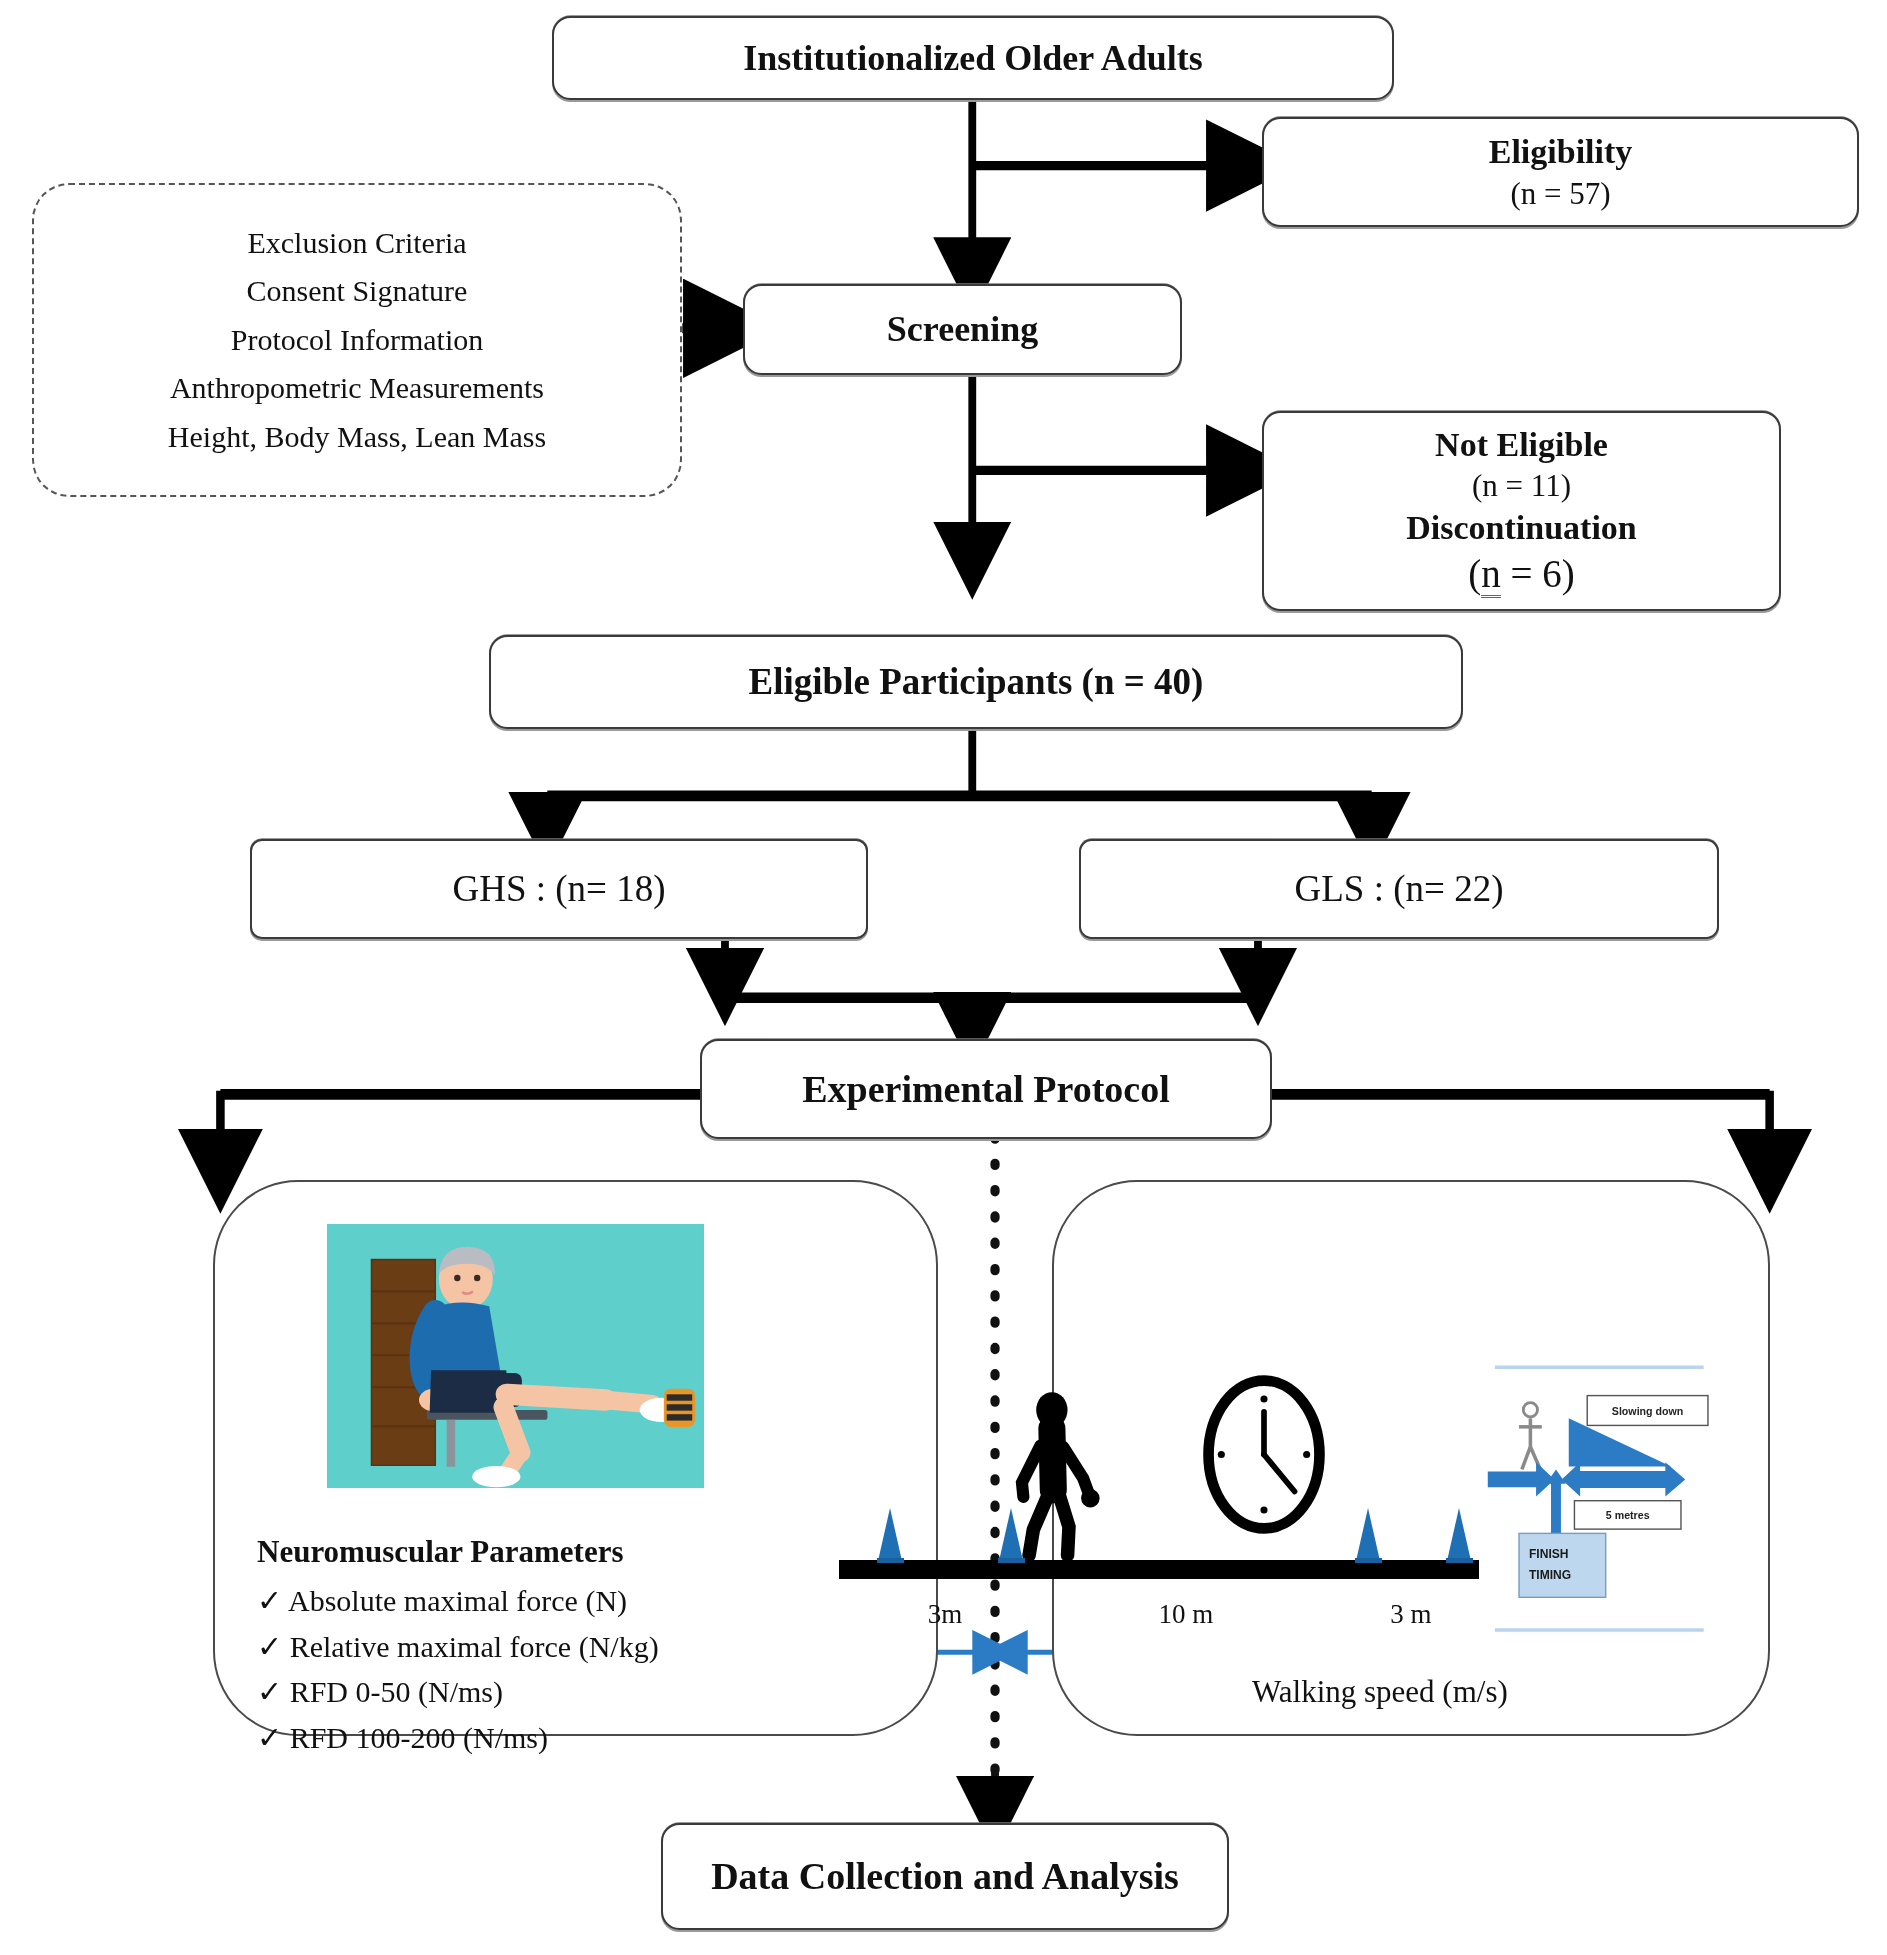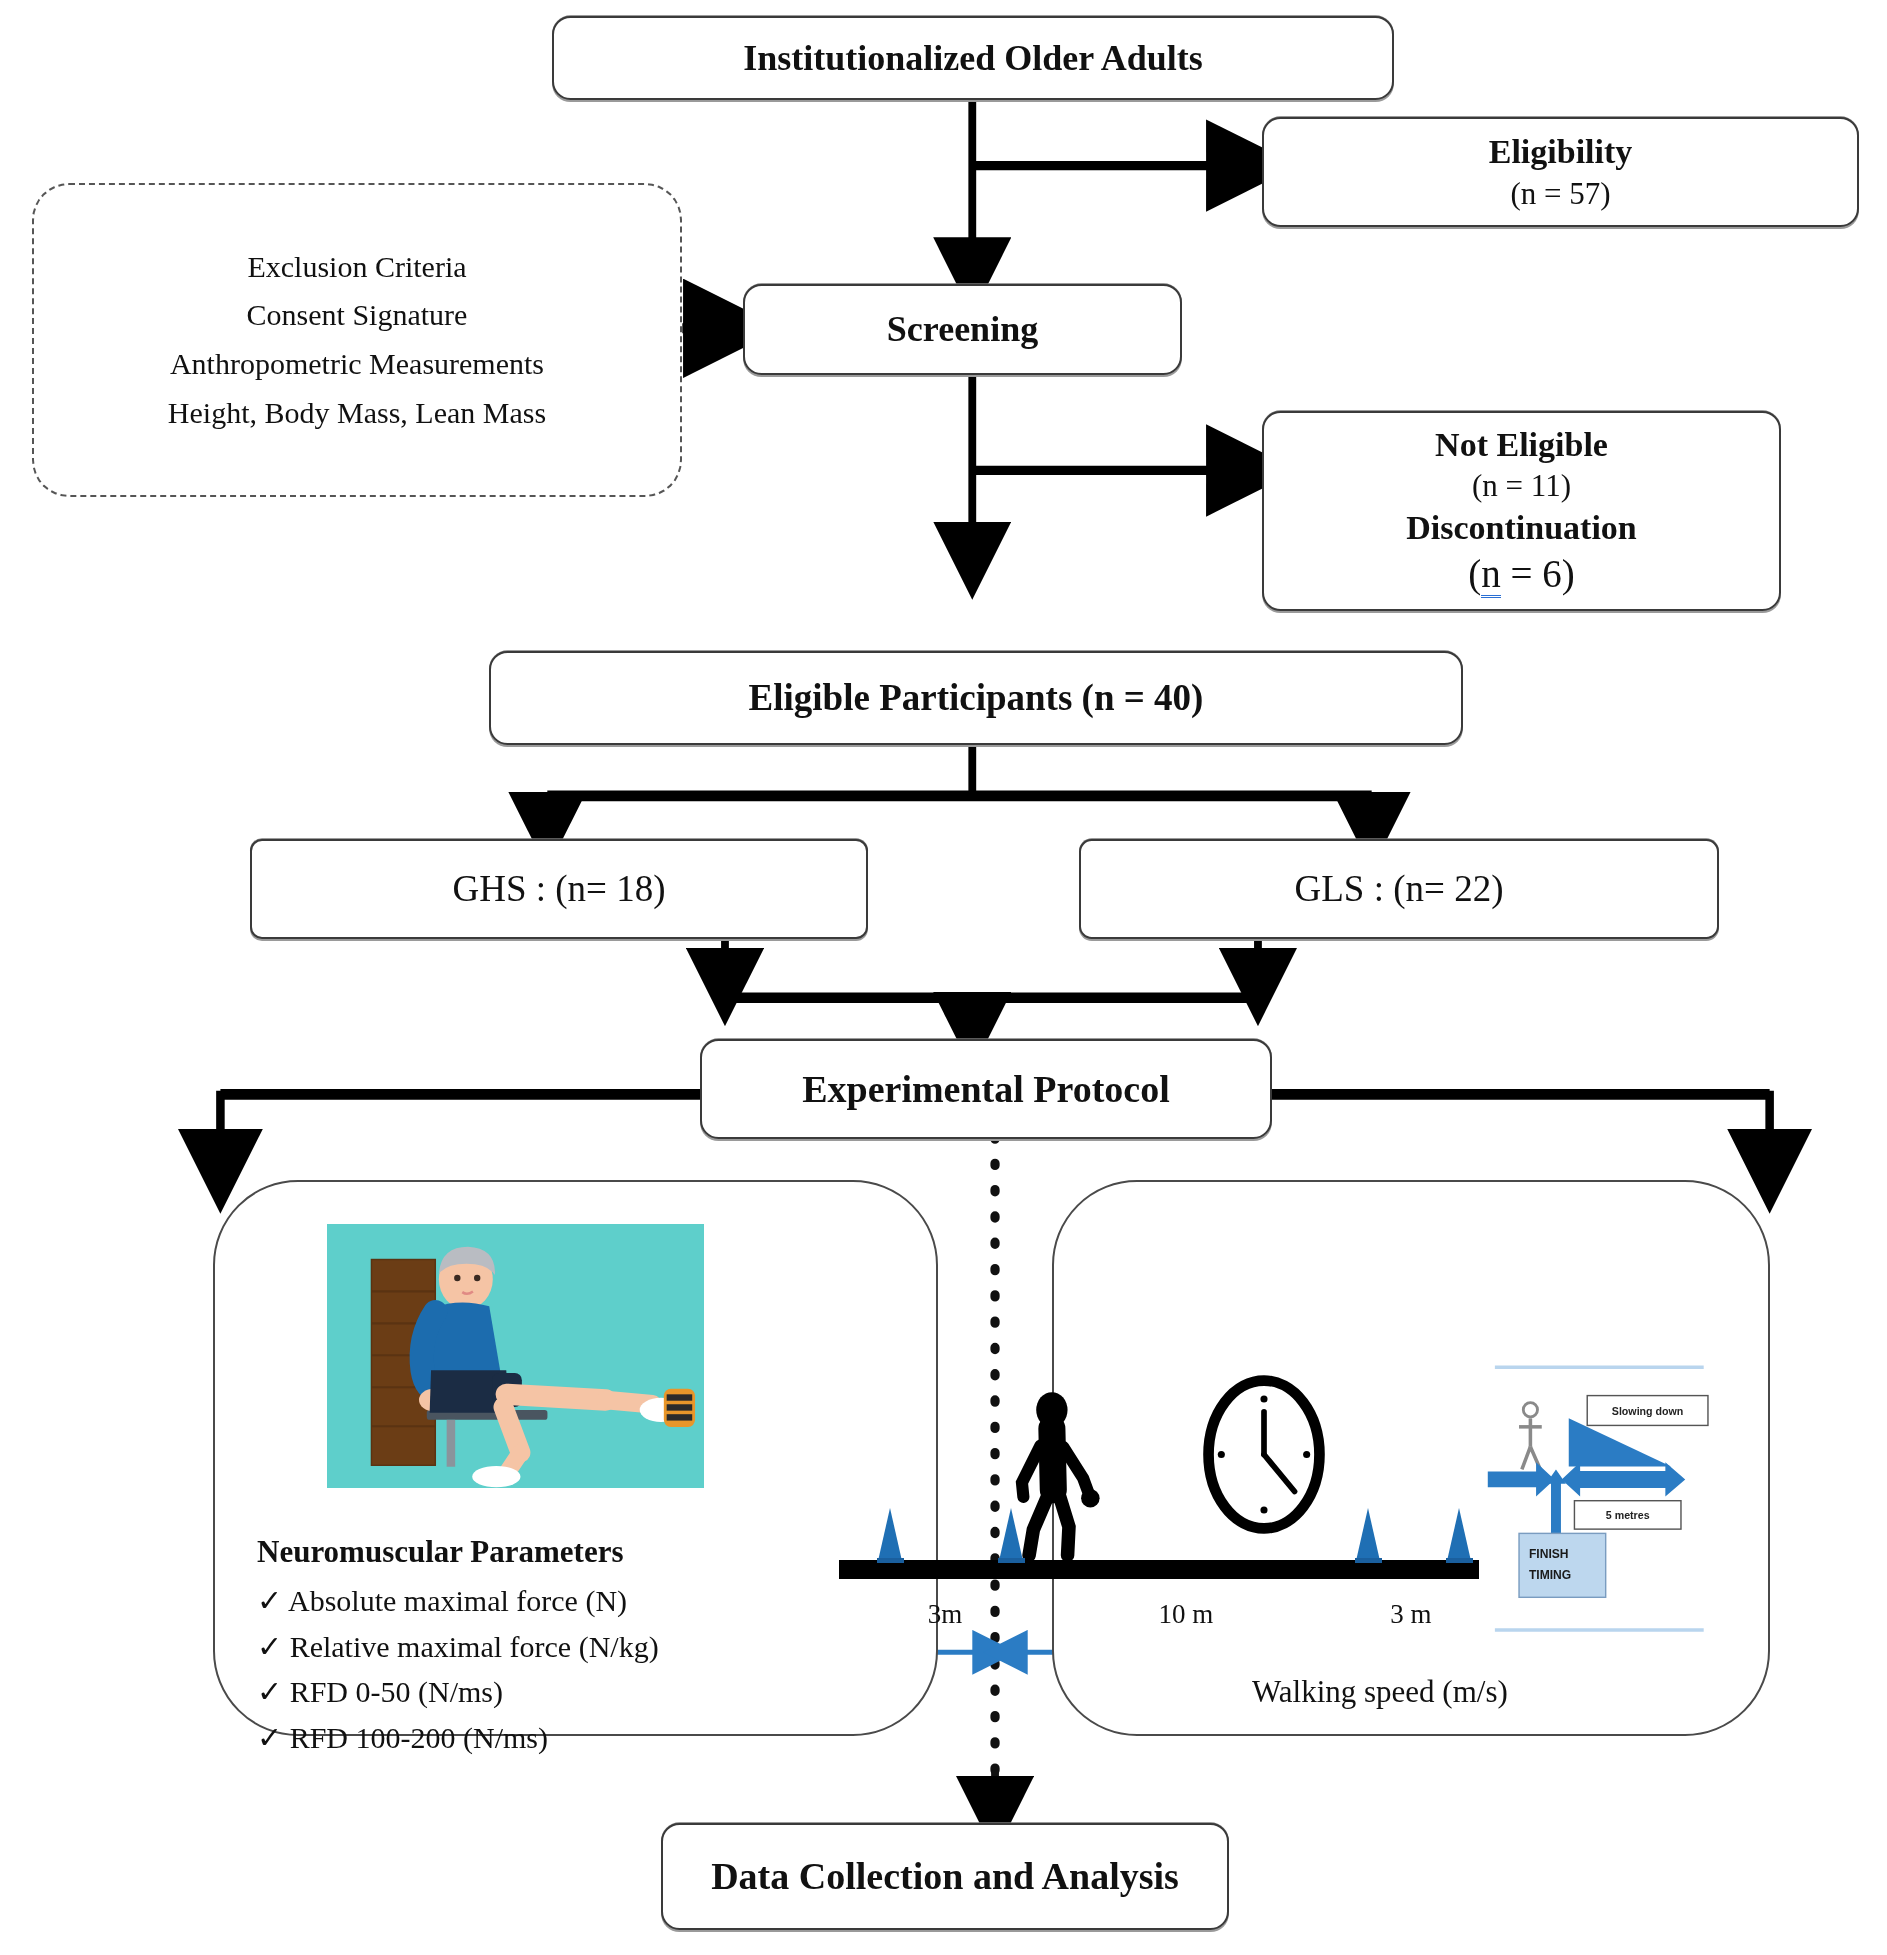--- a/index.html
+++ b/index.html
@@ -117,41 +117,42 @@
     <div class="txt">
       <div class="bold" style="font-size:34px;">Eligibility</div>
       <div style="font-size:31px;">(n = 57)</div>
     </div>
   </div>
 
   <div class="dashbox" style="left:32px;top:183px;width:650px;height:314px;">
     <div class="lines">
       <div>Exclusion Criteria</div>
       <div>Consent Signature</div>
+      <div>Protocol Information</div>
       <div>Anthropometric Measurements</div>
       <div>Height, Body Mass, Lean Mass</div>
     </div>
   </div>
 
   <div class="node" style="left:743px;top:284px;width:439px;height:91px;">
     <span class="txt bold" style="font-size:36px;">Screening</span>
   </div>
 
   <div class="node" style="left:1262px;top:411px;width:519px;height:200px;">
     <div class="txt">
       <div class="bold" style="font-size:34px;">Not Eligible</div>
       <div style="font-size:31px;">(n = 11)</div>
       <div class="bold" style="font-size:34px;">Discontinuation</div>
       <div style="font-size:39px;">
         <span>(</span><span class="spell">n</span><span> = 6)</span>
       </div>
     </div>
   </div>
 
-  <div class="node" style="left:489px;top:635px;width:974px;height:94px;margin-top:16px;">
+  <div class="node" style="left:489px;top:635px;width:974px;height:94px;">
     <span class="txt bold" style="font-size:37px;">Eligible Participants (n = 40)</span>
   </div>
 
   <div class="node" style="left:250px;top:839px;width:618px;height:100px;border-radius:12px;">
     <span class="txt" style="font-size:37px;">GHS : (n= 18)</span>
   </div>
   <div class="node" style="left:1079px;top:839px;width:640px;height:100px;border-radius:12.8px;">
     <span class="txt" style="font-size:37px;">GLS : (n= 22)</span>
   </div>
 

